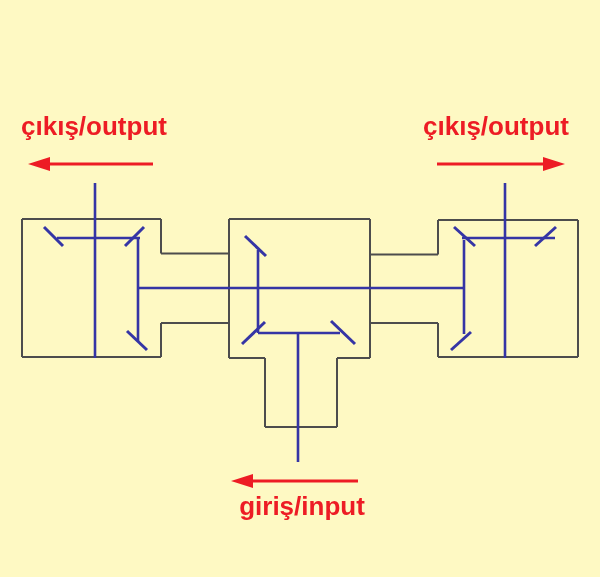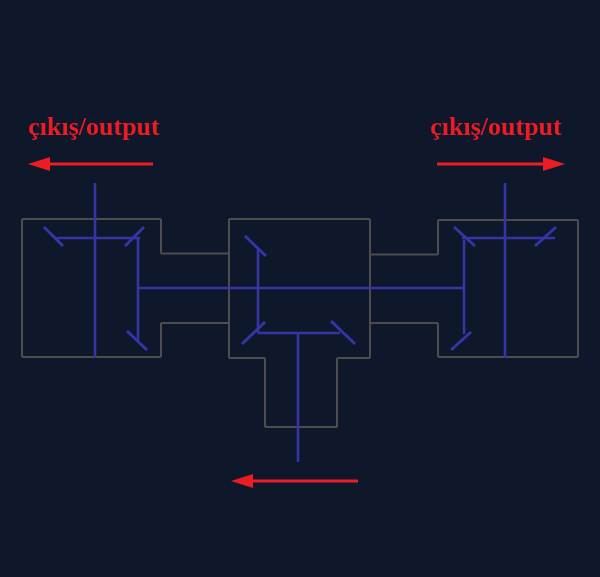--- a/index.html
+++ b/index.html
@@ -4,23 +4,23 @@
 <style>
   html, body {
     margin: 0;
     padding: 0;
     background: #ffffff;
   }
   .stage {
     position: relative;
     width: 600px;
     height: 577px;
-    background: #0f172a;
+    background: #fef9c3;
     overflow: hidden;
-    font-family: Liberation Serif, serif;
+    font-family: Liberation Sans, sans-serif;
   }
   .diagram-svg {
     position: absolute;
     left: 0;
     top: 0;
   }
   .dir-label {
     position: absolute;
     width: 170px;
     text-align: center;
@@ -87,14 +87,15 @@
       <line x1="437" y1="164" x2="551.8" y2="164" stroke="#ed1c24" stroke-width="3"></line>
       <polygon points="565,164 543,171 543,157" fill="#ed1c24"></polygon>
       <line x1="358" y1="481" x2="244.2" y2="481" stroke="#ed1c24" stroke-width="3"></line>
       <polygon points="231,481 253,474 253,488" fill="#ed1c24"></polygon>
     </svg>
 
   <div class="dir-label label-output-left" style="color: rgb(237, 28, 36);">çıkış/output</div>
 
   <div class="dir-label label-output-right" style="color: rgb(237, 28, 36);">çıkış/output</div>
 
+  <div class="dir-label label-input" style="color: rgb(237, 28, 36);">giriş/input</div>
 
 </div>
 
 </body></html>

